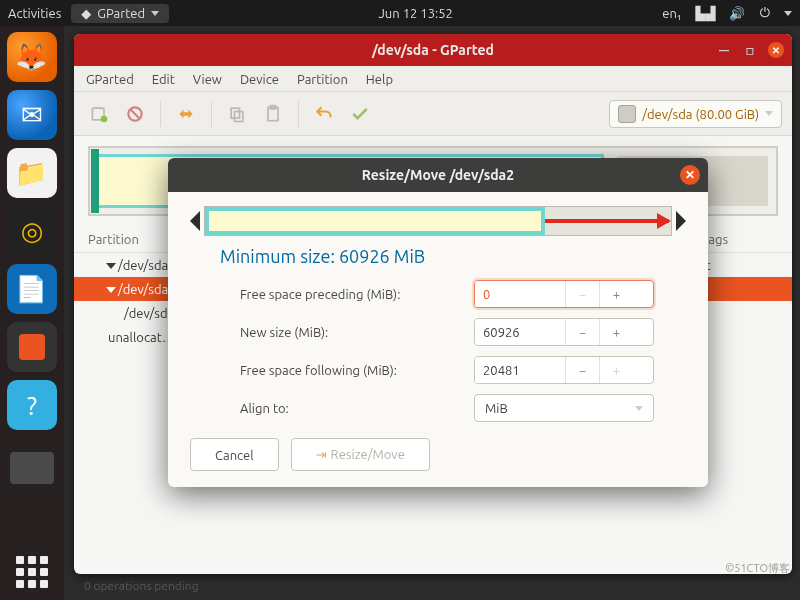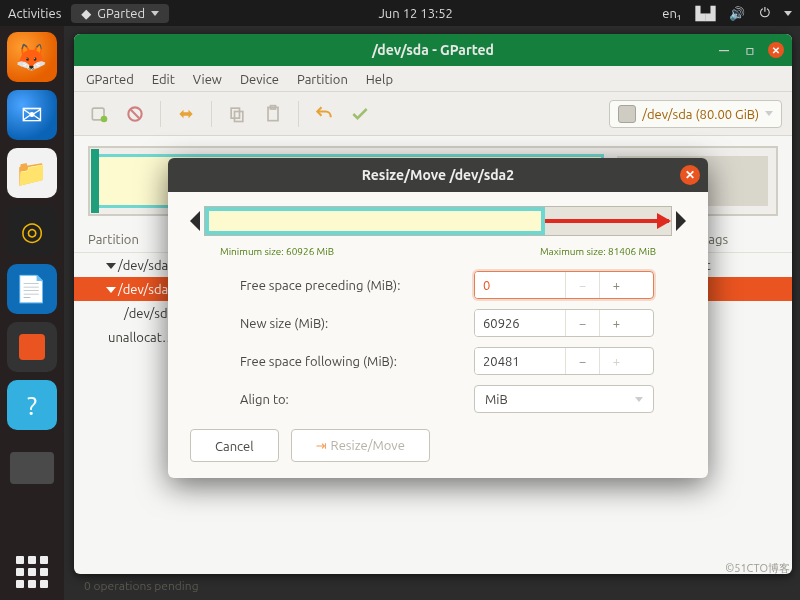--- a/index.html
+++ b/index.html
@@ -19,21 +19,21 @@
   .rh { background:#222; color:#f3b700;}
   .lo { background:#0f6db8; color:#fff;}
   .sw { background:#333; border-radius:10px; position:relative;}
   .sw::after{content:"";position:absolute;inset:12px;background:#e95420;border-radius:4px;}
   .help{ background:#33b0df; color:#fff; border-radius:50%;}
   .dock .grid9 { margin-top:auto; margin-bottom:8px; width:40px; height:40px; display:grid; grid-template-columns:repeat(3,8px); grid-template-rows:repeat(3,8px); gap:4px; align-content:center; justify-content:center;}
   .dock .grid9 span{ background:#eee; border-radius:1px;}
   .dock .wintab{ width:44px; height:32px; background:#4a4a4a; border-radius:4px; margin-top:14px;}
   
   .window { position:absolute; left:74px; top:34px; right:8px; bottom:26px; background:#f6f6f5; border-radius:6px; box-shadow:0 2px 10px rgba(0,0,0,.6); display:flex; flex-direction:column;}
-  .win-title { height:32px; background:#15803d; color:#e8e8e7; display:flex; align-items:center; justify-content:center; font-size:14px; font-weight:600; border-radius:6px 6px 0 0; position:relative;}
+  .win-title { height:32px; background:#b91c1c; color:#e8e8e7; display:flex; align-items:center; justify-content:center; font-size:14px; font-weight:600; border-radius:6px 6px 0 0; position:relative;}
   .win-ctrl { position:absolute; right:8px; display:flex; gap:10px; align-items:center;}
   .win-ctrl .c { width:16px; height:16px; border-radius:50%; display:flex; align-items:center; justify-content:center; font-size:10px; color:#ccc;}
   .win-ctrl .close{ background:#e95420; color:#fff;}
   .menubar { height:26px; display:flex; align-items:center; gap:18px; padding:0 12px; font-size:13px; color:#4d4b46; background:#efeeea; border-bottom:1px solid #d9d7d0;}
   .toolbar { height:44px; background:#efeeea; display:flex; align-items:center; gap:6px; padding:0 10px; border-bottom:1px solid #d9d7d0;}
   .tbtn { width:30px; height:28px; display:flex; align-items:center; justify-content:center; color:#bdb9ad;}
   .tbtn svg{ width:20px; height:20px; }
   .tsep{ width:1px; height:26px; background:#d9d7d0; margin:0 4px;}
   .device-sel { margin-left:auto; border:1px solid #c9c6bd; background:#fafaf7; border-radius:4px; padding:4px 8px; display:flex; align-items:center; gap:6px; font-size:13px; color:#a16207;}
   .disk-ic{ width:18px; height:18px; border-radius:3px; background:#cfccc3; border:1px solid #a8a598;}
@@ -63,21 +63,21 @@
   .dlg-title .x{ position:absolute; right:8px; width:20px; height:20px; border-radius:50%; background:#e95420; color:#fff; display:flex; align-items:center; justify-content:center; font-size:12px;}
   .dlg-body{ padding:14px 22px 16px;}
   .slider-row{ display:flex; align-items:center; gap:4px;}
   .arrow-handle{ width:0;height:0;border-top:10px solid transparent;border-bottom:10px solid transparent;}
   .arrow-handle.left{ border-right:10px solid #2c2c2c;}
   .arrow-handle.right{ border-left:10px solid #2c2c2c;}
   .slider-track{ flex:1; height:30px; border:1px solid #bcb9af; background:#e5e3da; position:relative;}
   .slider-part{ position:absolute; left:0; top:0; bottom:0; width:73%; border:4px solid #6fd7d1; background:#fdfad0;}
   .red-arrow{ position:absolute; top:12px; left:73%; right:2px; height:4px; background:#e02a1f;}
   .red-arrow::after{content:"";position:absolute;right:-2px;top:-6px;width:0;height:0;border-top:8px solid transparent;border-bottom:8px solid transparent;border-left:14px solid #e02a1f;}
-  .minmax{ display:flex; justify-content:space-between; font-size:10px; color:#4d7c0f; margin:10px 30px 14px;}
+  .minmax{ display:flex; justify-content:space-between; font-size:18px; color:#0369a1; margin:10px 30px 14px;}
   .form{ display:grid; grid-template-columns: 220px 180px; gap:10px 14px; align-items:center; margin-left:50px; font-size:13px; color:#4a4844;}
   .spin{ display:flex; border:1px solid #c7c4ba; border-radius:4px; overflow:hidden; background:#fff;}
   .spin.focus{ border-color:#e57e55; box-shadow:0 0 0 2px rgba(229,126,85,.25);}
   .spin input{ border:none; width:90px; padding:6px 8px; font-size:13px; outline:none; color:#404040;}
   .spin.focus input{ color:#e95420;}
   .spin .pm{ width:34px; display:flex; align-items:center; justify-content:center; border-left:1px solid #e3e1d8; color:#8b887d; }
   .spin .pm.disabled{ color:#d6d3c9;}
   .combo{ border:1px solid #c7c4ba; border-radius:4px; background:#fff; padding:6px 10px; display:flex; align-items:center; justify-content:space-between;}
   .dlg-btns{ display:flex; gap:12px; margin-top:16px;}
   .btn{ border:1px solid #c7c4ba; background:#fff; border-radius:4px; padding:8px 24px; font-size:13px; color:#4a4844;}
@@ -235,21 +235,20 @@
     <div class="slider-row">
       <div class="arrow-handle left"></div>
       <div class="slider-track">
         <div class="slider-part"></div>
         <div class="red-arrow"></div>
       </div>
       <div class="arrow-handle right"></div>
     </div>
     <div class="minmax">
       <span>Minimum size: 60926 MiB</span>
-      <span>Maximum size: 81406 MiB</span>
     </div>
     <div class="form">
       <span>Free space preceding (MiB):</span>
       <div class="spin focus">
         <input value="0" style="">
         <span class="pm disabled">−</span>
         <span class="pm">+</span>
       </div>
 
       <span>New size (MiB):</span>

